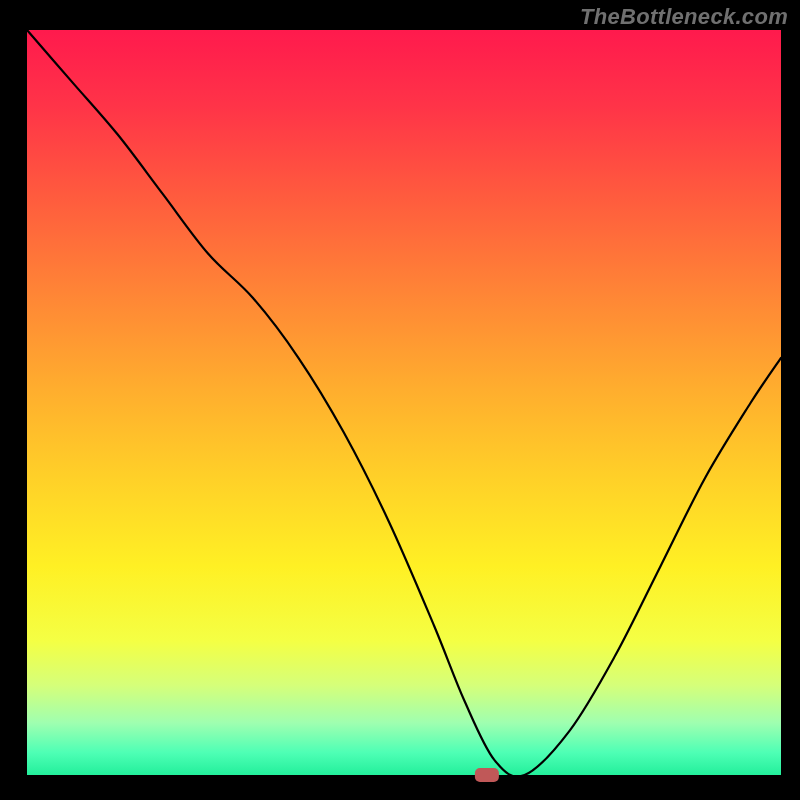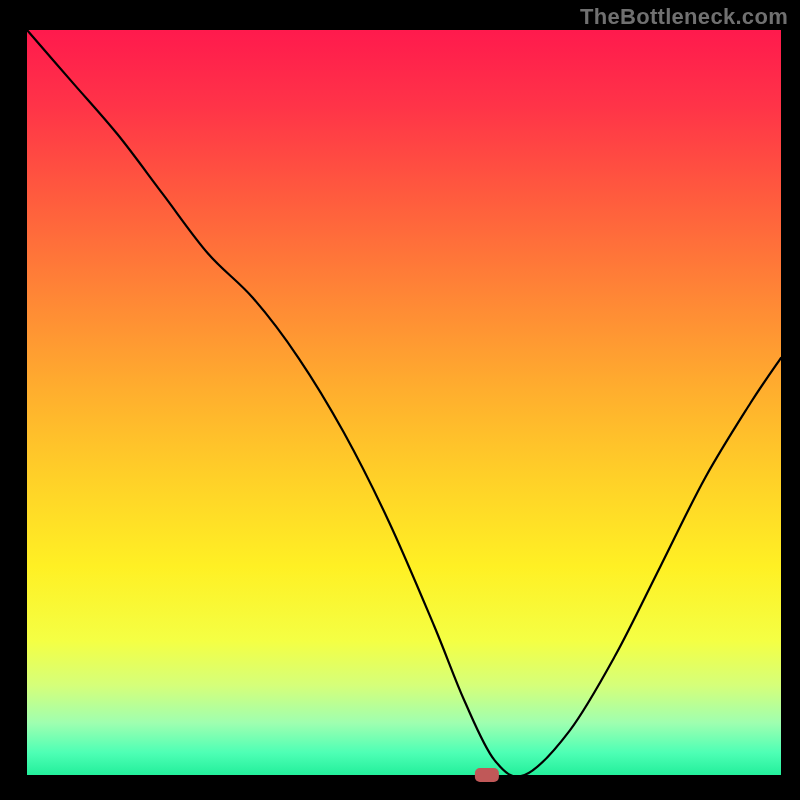--- a/index.html
+++ b/index.html
@@ -8,20 +8,21 @@
     width: 800px;
     height: 800px;
     background: #000000;
     font-family: Arial, Helvetica, sans-serif;
     overflow: hidden;
   }
   .frame {
     position: relative;
     width: 800px;
     height: 714px;
+    font-style: italic;
   }
   .attribution {
     position: absolute;
     top: 4px;
     right: 12px;
     color: #707070;
     font-size: 22px;
     font-weight: 600;
     letter-spacing: 0.3px;
     z-index: 20;

